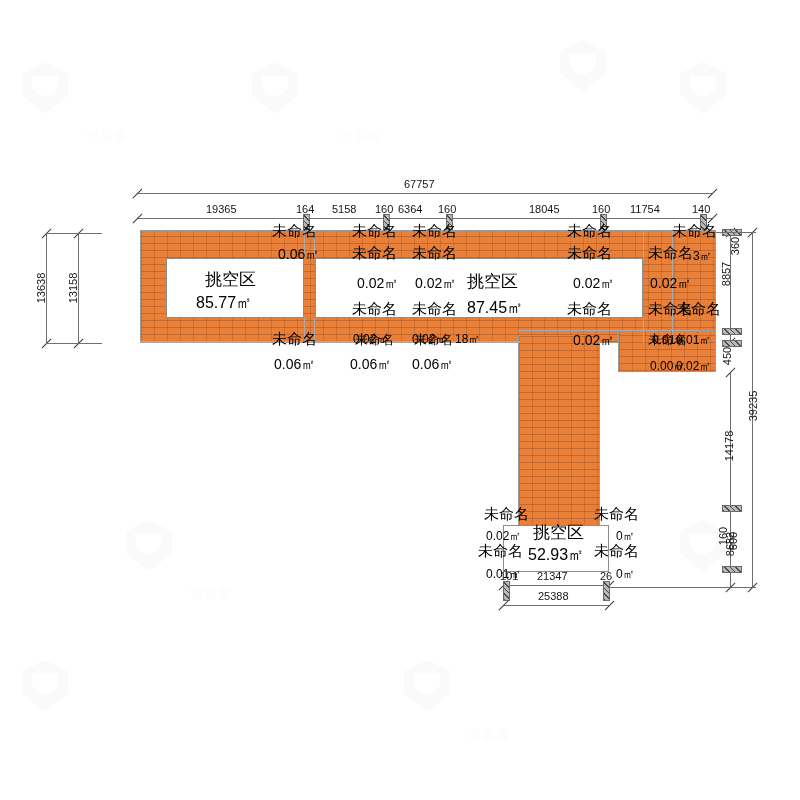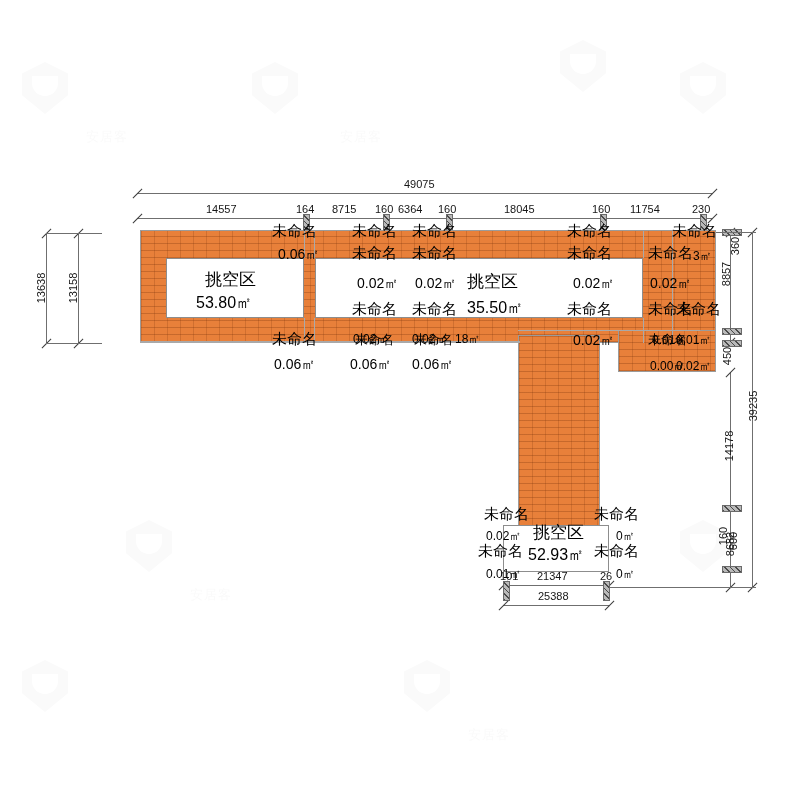--- a/index.html
+++ b/index.html
@@ -75,36 +75,36 @@
   <div class="wm-shield" style="left:22px;top:660px;"></div>
   <div class="wm-shield" style="left:404px;top:660px;"></div>
   <div class="wm" style="left:86px;top:128px;">安居客</div>
   <div class="wm" style="left:340px;top:128px;">安居客</div>
   <div class="wm" style="left:190px;top:586px;">安居客</div>
   <div class="wm" style="left:468px;top:726px;">安居客</div>
 
   <div class="dimline dimh" style="left:137px;top:193px;width:575px;"></div>
   <div class="tick" style="left:131px;top:193px;"></div>
   <div class="tick" style="left:706px;top:193px;"></div>
-  <div class="dimtxt" style="left:404px;top:178px;">49075</div>
+  <div class="dimtxt" style="left:404px;top:178px;">67757</div>
 
   <div class="dimline dimh" style="left:137px;top:218px;width:575px;"></div>
   <div class="tick" style="left:131px;top:218px;"></div>
   <div class="tick" style="left:706px;top:218px;"></div>
 
-  <div class="dimtxt" style="left:206px;top:203px;">14557</div>
+  <div class="dimtxt" style="left:206px;top:203px;">19365</div>
   <div class="dimtxt" style="left:296px;top:203px;">164</div>
-  <div class="dimtxt" style="left:332px;top:203px;">8715</div>
+  <div class="dimtxt" style="left:332px;top:203px;">5158</div>
   <div class="dimtxt" style="left:375px;top:203px;">160</div>
   <div class="dimtxt" style="left:398px;top:203px;">6364</div>
   <div class="dimtxt" style="left:438px;top:203px;">160</div>
-  <div class="dimtxt" style="left:504px;top:203px;">18045</div>
+  <div class="dimtxt" style="left:529px;top:203px;">18045</div>
   <div class="dimtxt" style="left:592px;top:203px;">160</div>
   <div class="dimtxt" style="left:630px;top:203px;">11754</div>
-  <div class="dimtxt" style="left:692px;top:203px;">230</div>
+  <div class="dimtxt" style="left:692px;top:203px;">140</div>
 
   <div class="marker" style="left:303px;top:214px;"></div>
   <div class="marker" style="left:383px;top:214px;"></div>
   <div class="marker" style="left:446px;top:214px;"></div>
   <div class="marker" style="left:600px;top:214px;"></div>
   <div class="marker" style="left:700px;top:214px;"></div>
 
   <div class="dimline dimv" style="left:46px;top:233px;height:110px;"></div>
   <div class="tick" style="left:40px;top:233px;"></div>
   <div class="tick" style="left:40px;top:343px;"></div>
@@ -135,26 +135,26 @@
   <div class="innerline" style="left:304px;top:318px;width:1px;height:25px;"></div>
   <div class="innerline" style="left:314px;top:318px;width:1px;height:25px;"></div>
   <div class="innerline" style="left:643px;top:231px;width:1px;height:27px;"></div>
   <div class="innerline" style="left:643px;top:318px;width:1px;height:25px;"></div>
   <div class="innerline" style="left:672px;top:231px;width:1px;height:112px;"></div>
   <div class="innerline" style="left:518px;top:330px;width:182px;height:1px;"></div>
   <div class="innerline" style="left:140px;top:341px;width:380px;height:2px;"></div>
 
   <div class="lbl big-name" style="left:205px;top:268px;">挑空区</div>
   <div class="lbl big-area" style="left:196px;top:293px;">
-    <span>53.80</span><span>㎡</span>
+    <span>85.77</span><span>㎡</span>
   </div>
 
   <div class="lbl big-name" style="left:467px;top:270px;">挑空区</div>
   <div class="lbl big-area" style="left:467px;top:298px;">
-    <span>35.50</span><span>㎡</span>
+    <span>87.45</span><span>㎡</span>
   </div>
 
   <div class="lbl big-name" style="left:533px;top:521px;">挑空区</div>
   <div class="lbl big-area" style="left:528px;top:545px;">
     <span>52.93</span><span>㎡</span>
   </div>
 
   <div class="lbl lbl-name" style="left:272px;top:222px;">未命名</div>
   <div class="lbl lbl-area" style="left:278px;top:246px;">
     <span>0.06</span><span>㎡</span>

